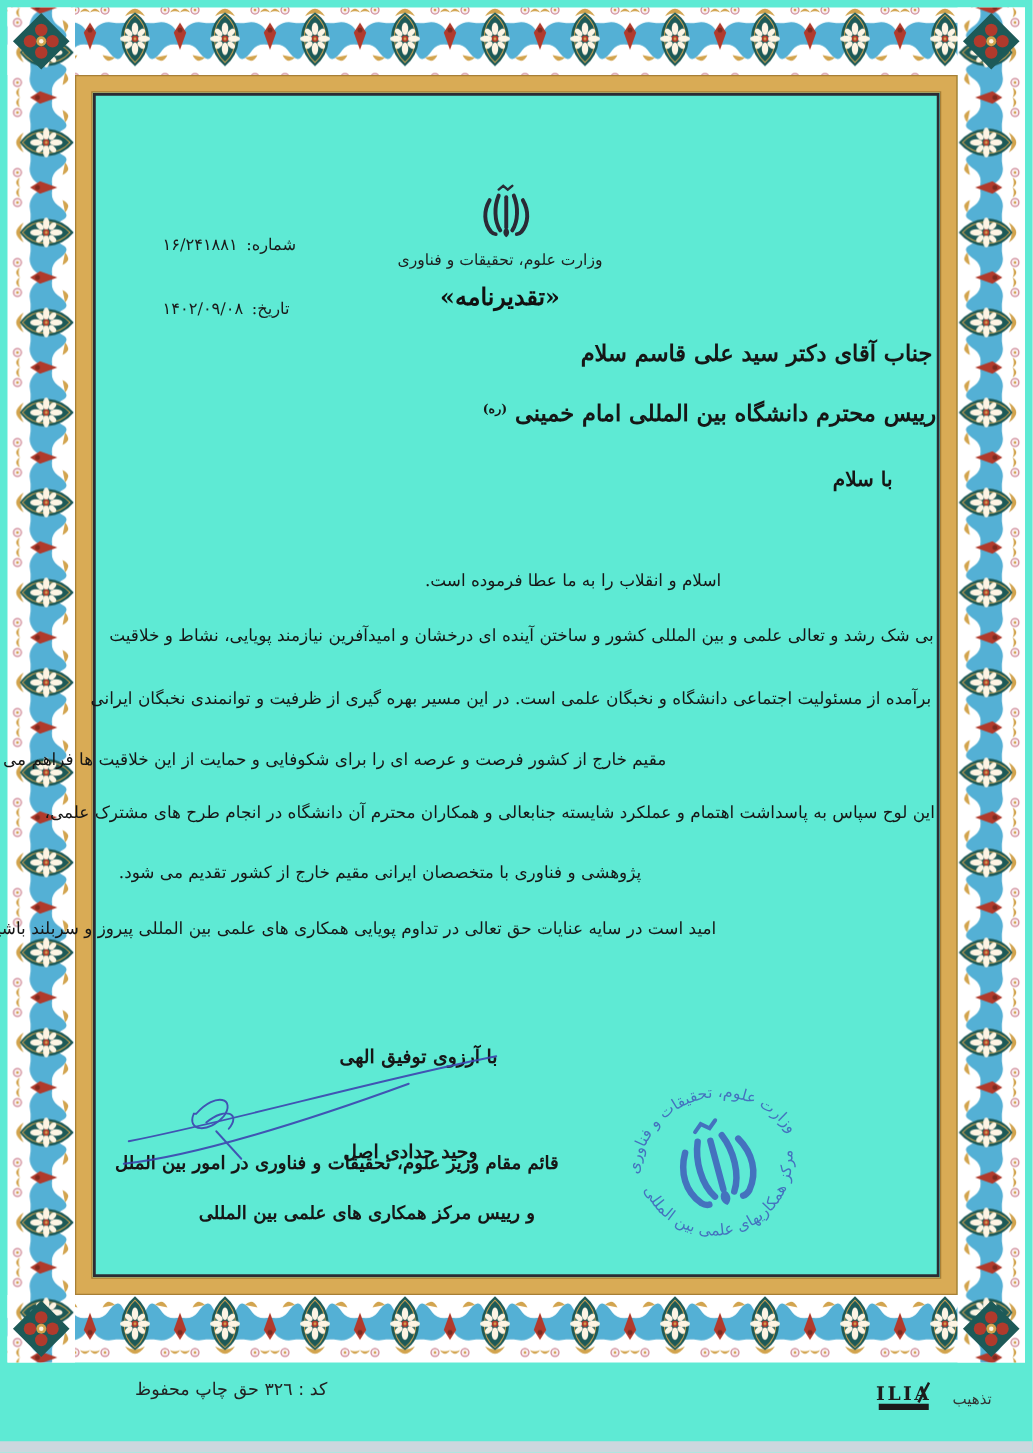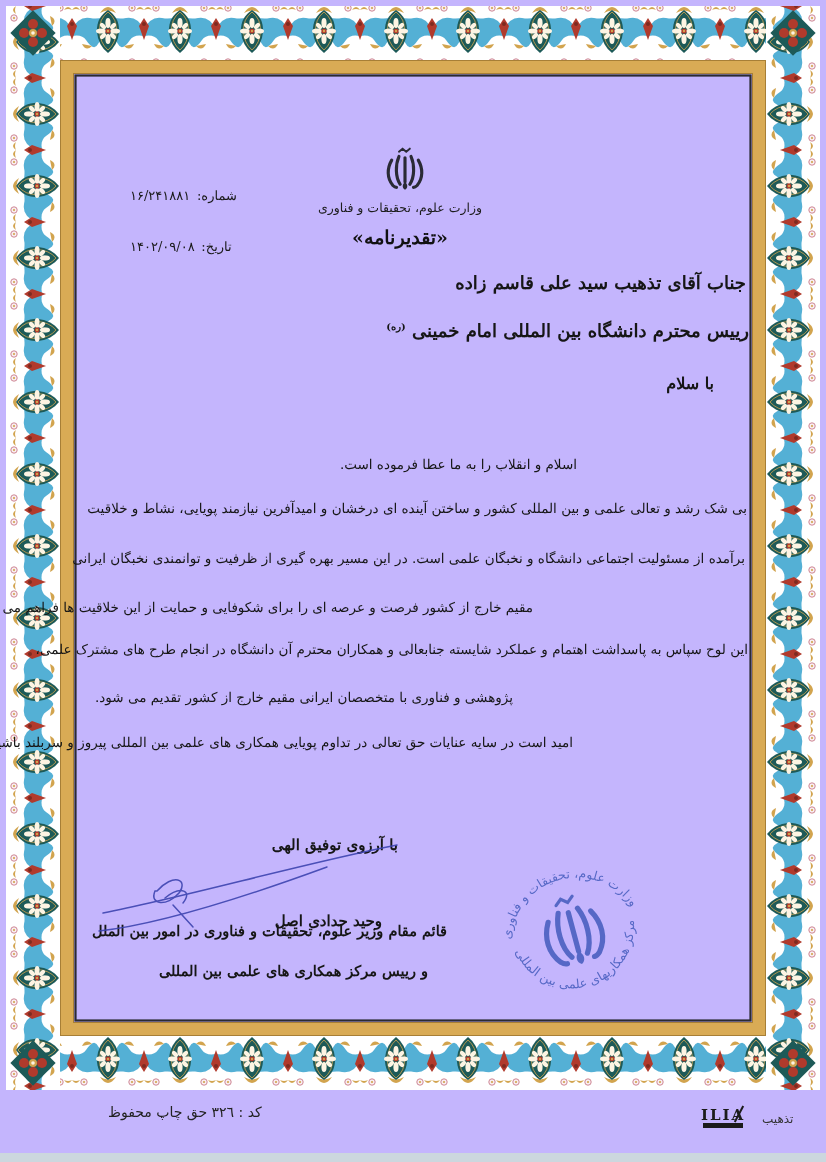--- a/index.html
+++ b/index.html
@@ -1,19 +1,19 @@
 <!DOCTYPE html>
 <html lang="fa"><head>
 <meta charset="utf-8">
 <style>
   html,body{margin:0;padding:0;background:#e8e8e8;}
   .page{
     position:relative;
     width:826px;height:1162px;
-    background:#c4b5fd;
+    background:#5eead4;
     overflow:hidden;
     font-family:"DejaVu Serif", serif;
     color:#141414;
   }
   .abs{position:absolute;}
   svg{display:block;}
   
   .line{
     position:absolute;
     direction:rtl;
@@ -155,21 +155,21 @@
 
   <div class="line meta l-number">
     <span>شماره:</span> 
     <span dir="ltr">۱۶/۲۴۱۸۸۱</span>
   </div>
   <div class="line meta l-date">
     <span>تاریخ:</span> 
     <span dir="ltr">۱۴۰۲/۰۹/۰۸</span>
   </div>
 
-  <div class="line greet l-greet1">جناب آقای تذهیب سید علی قاسم زاده</div>
+  <div class="line greet l-greet1">جناب آقای دکتر سید علی قاسم سلام</div>
   <div class="line greet l-greet2">
     <span>رییس محترم دانشگاه بین المللی امام خمینی</span>
     <span class="sup">(ره)</span>
   </div>
   <div class="line l-salam">با سلام</div>
 
   <div class="line body-line l-p1l2">اسلام و انقلاب را به ما عطا فرموده است.</div>
   <div class="line body-line l-p2l1">بی شک رشد و تعالی علمی و بین المللی کشور و ساختن آینده ای درخشان و امیدآفرین نیازمند پویایی، نشاط و خلاقیت</div>
   <div class="line body-line l-p2l2">برآمده از مسئولیت اجتماعی دانشگاه و نخبگان علمی است. در این مسیر بهره گیری از ظرفیت و توانمندی نخبگان ایرانی</div>
   <div class="line body-line l-p2l3">مقیم خارج از کشور فرصت و عرصه ای را برای شکوفایی و حمایت از این خلاقیت ها فراهم می کند.</div>

